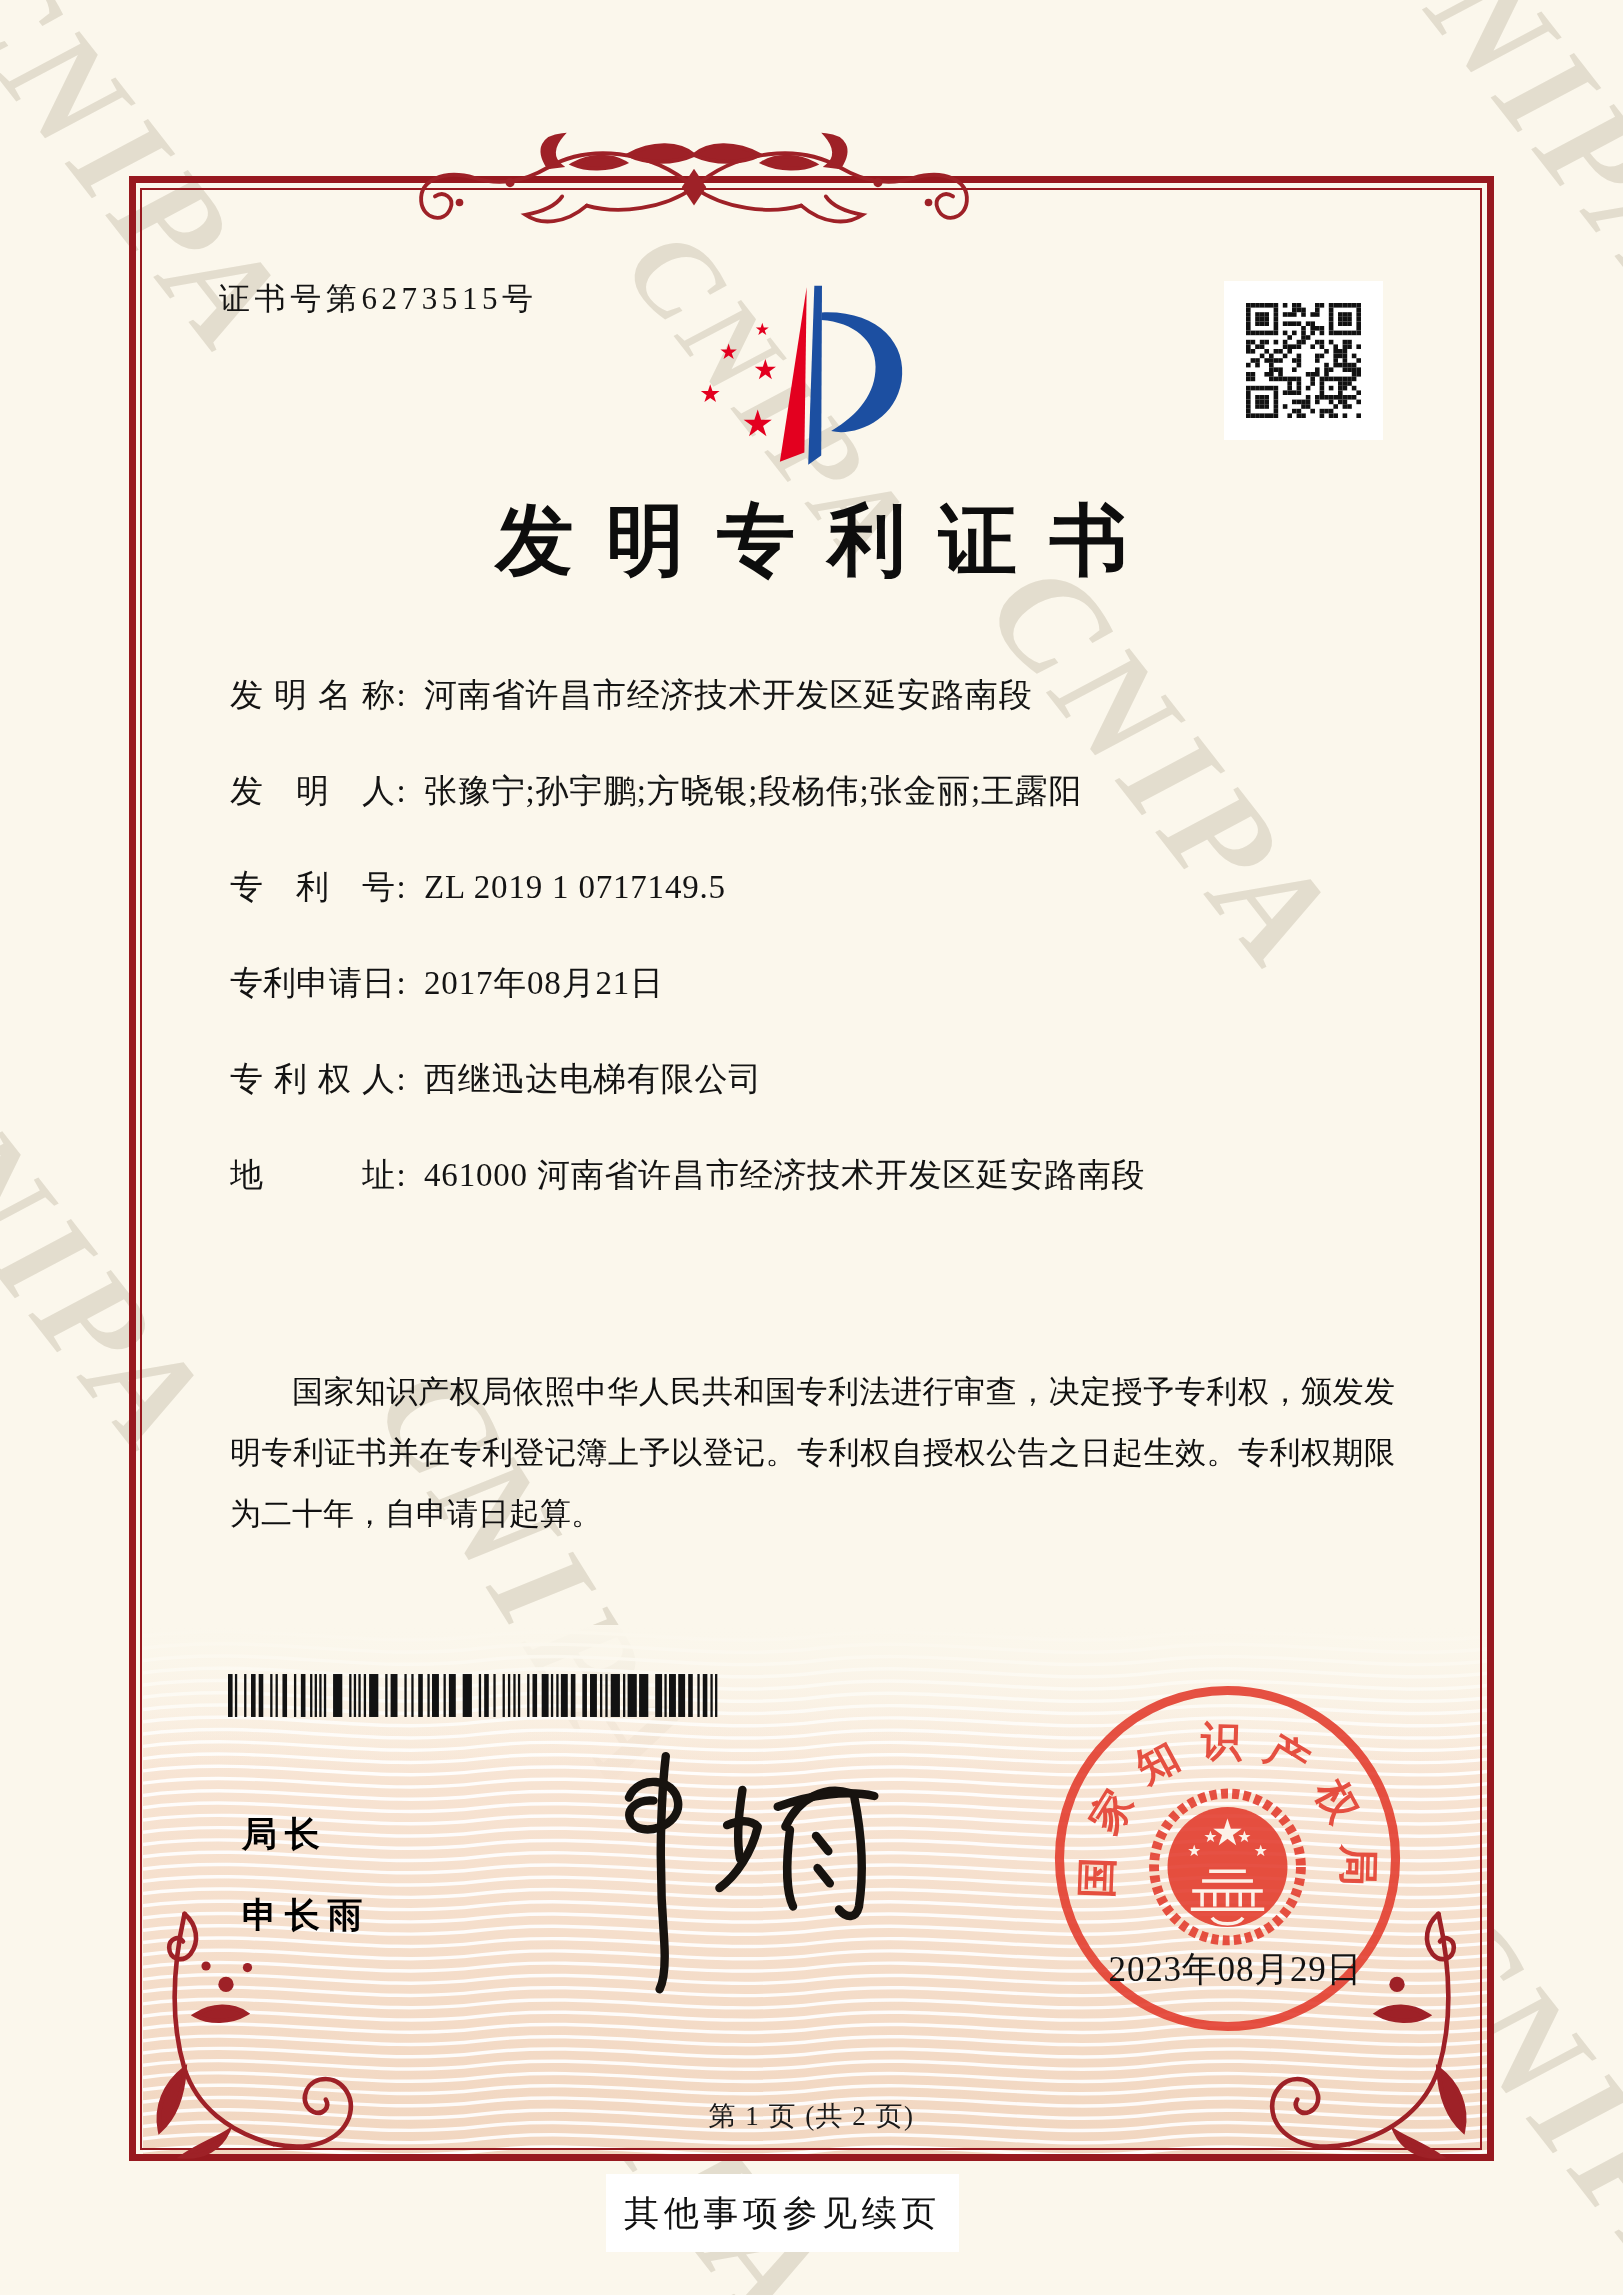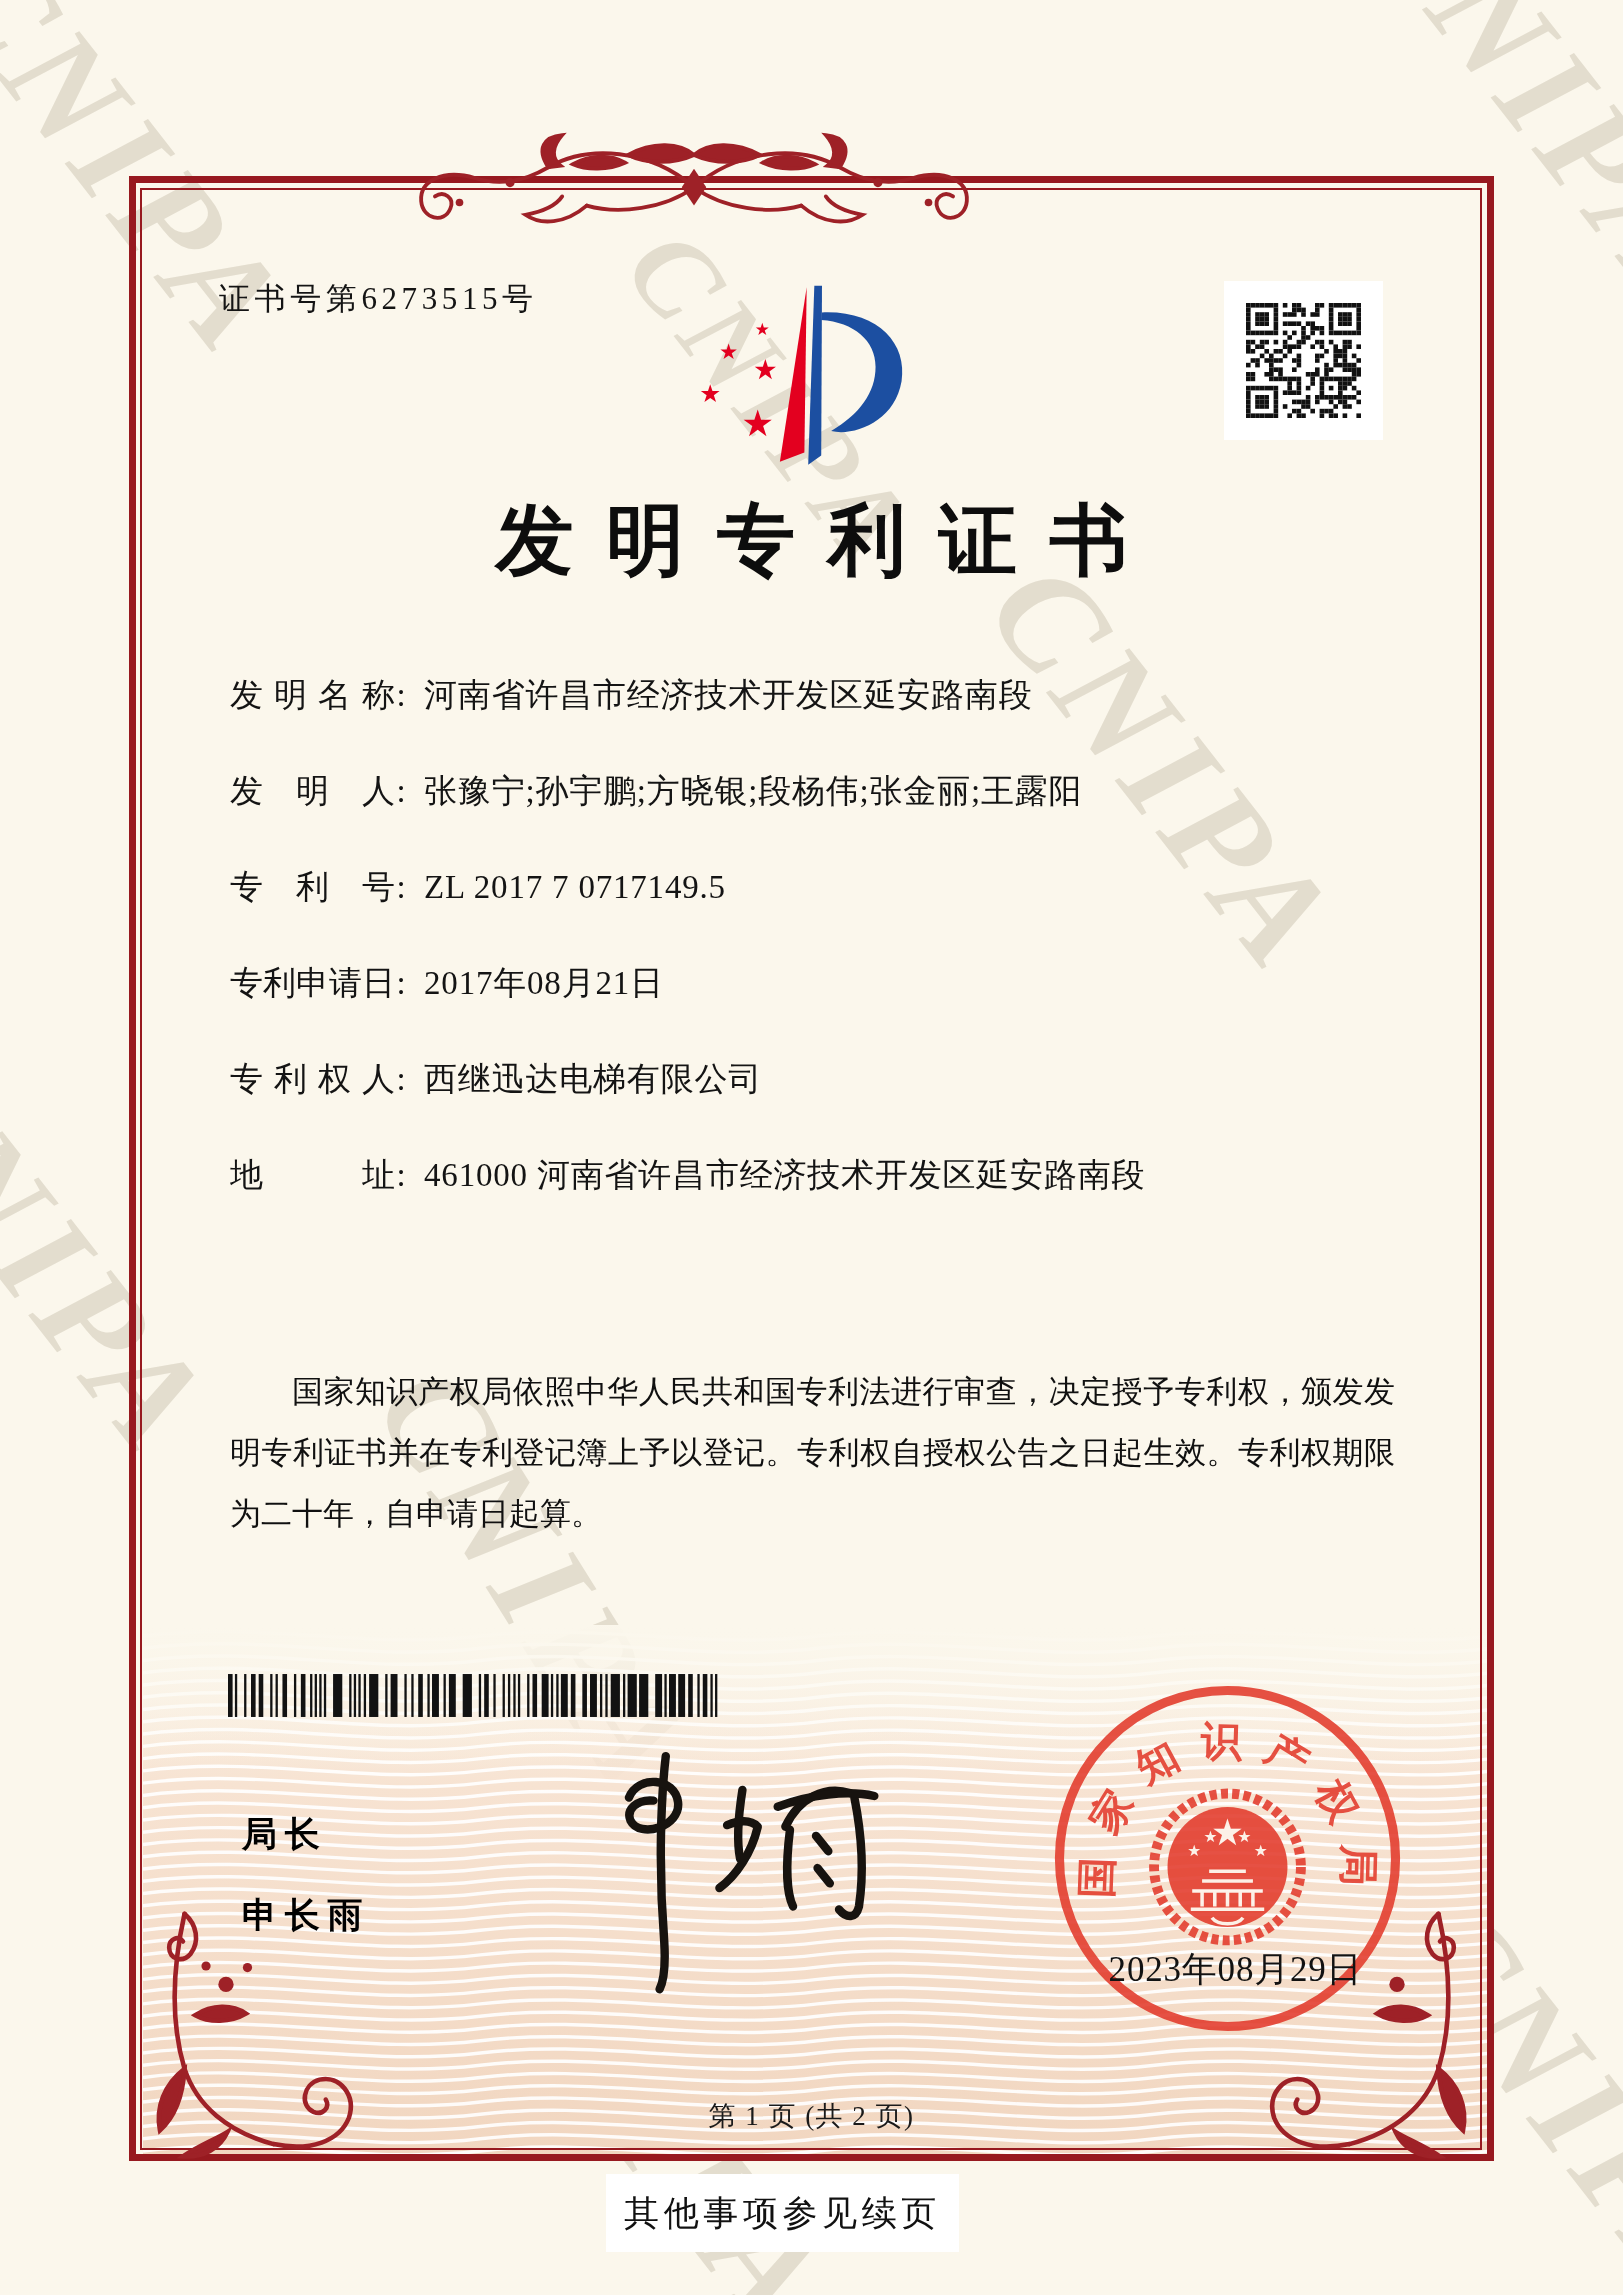--- a/index.html
+++ b/index.html
@@ -529,21 +529,21 @@
   <h1 class="title">发明专利证书</h1>
 
   <div class="fields">
     <div class="frow">
       <span class="flabel">发明名称</span><span class="fcolon">:</span><span class="fvalue">河南省许昌市经济技术开发区延安路南段</span>
     </div>
     <div class="frow">
       <span class="flabel">发明人</span><span class="fcolon">:</span><span class="fvalue">张豫宁;孙宇鹏;方晓银;段杨伟;张金丽;王露阳</span>
     </div>
     <div class="frow">
-      <span class="flabel">专利号</span><span class="fcolon">:</span><span class="fvalue">ZL 2017 7 0717149.5</span>
+      <span class="flabel">专利号</span><span class="fcolon">:</span><span class="fvalue">ZL 2019 1 0717149.5</span>
     </div>
     <div class="frow">
       <span class="flabel">专利申请日</span><span class="fcolon">:</span><span class="fvalue">2017年08月21日</span>
     </div>
     <div class="frow">
       <span class="flabel">专利权人</span><span class="fcolon">:</span><span class="fvalue">西继迅达电梯有限公司</span>
     </div>
     <div class="frow">
       <span class="flabel">地址</span><span class="fcolon">:</span><span class="fvalue">461000 河南省许昌市经济技术开发区延安路南段</span>
     </div>

